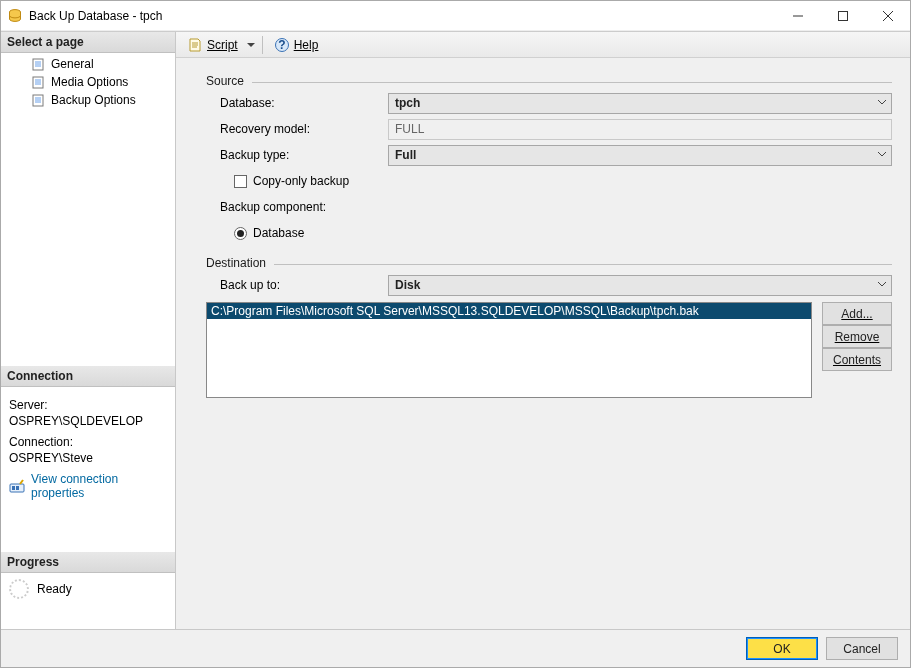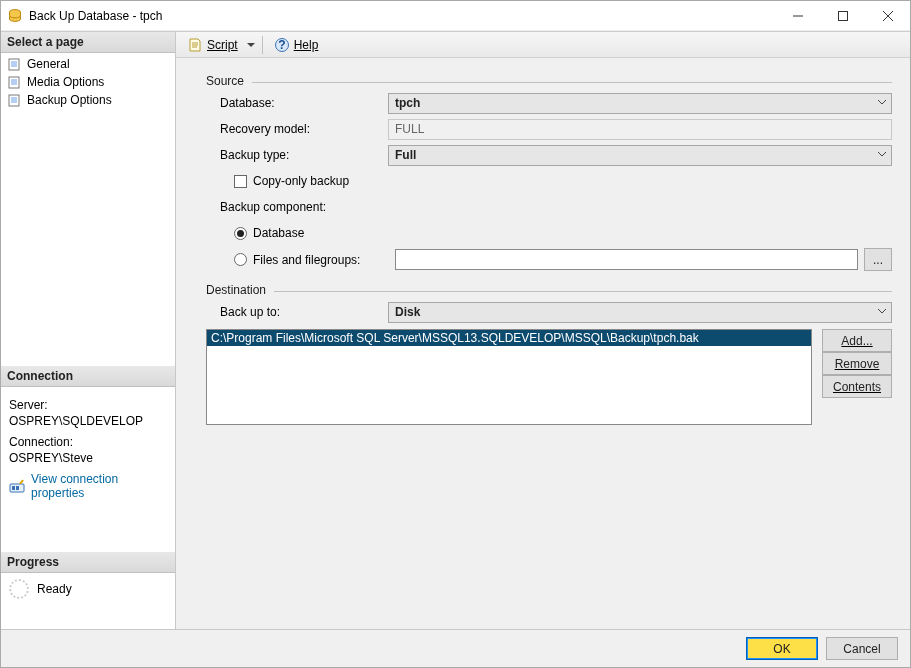--- a/index.html
+++ b/index.html
@@ -13,21 +13,21 @@
 .titlebar .title-text { flex: 1; padding-top:1px; }
 .titlebar .win-btns { display: flex; }
 .titlebar .win-btn { width: 45px; height: 29px; display: flex; align-items: center; justify-content: center; color:#333; }
 
 
 .main { flex: 1; display: flex; min-height: 0; border-top: 1px solid #ccc;}
 
 
 .leftpanel { width: 175px; display: flex; flex-direction: column; border-right: 1px solid #c8c8c8; background:#fff;}
 .section-hdr { background: linear-gradient(#e8e8e8,#d9d9d9); border-bottom: 1px solid #c0c0c0; padding: 3px 6px; font-weight: bold; color:#222;}
-.pages { padding: 2px 0; }
+.pages { padding: 2px 0; margin-left: 24px; }
 .page-item { display: flex; align-items: center; padding: 1px 6px; gap: 4px; cursor: default;}
 .page-item.selected { }
 .page-item .pg-icon { width: 16px; height: 16px; display:flex; align-items:center; justify-content:center; }
 .conn-content { padding: 6px 8px 4px 8px; line-height: 1.35; }
 .conn-content .lbl { display: block; margin-top: 4px; }
 .conn-link-row { display: flex; align-items: center; gap: 6px; padding: 2px 8px; }
 .conn-link-row a { color: #0369a1; cursor: pointer; }
 .progress-content { display: flex; align-items: center; gap: 8px; padding: 6px 8px; }
 .spinner { width: 20px; height: 20px; border: 2px dotted #ccc; border-radius: 50%; }
 
@@ -249,29 +249,20 @@
           <span class="flabel">Backup component:</span>
         </div>
 
         <div class="form-row indent2">
           <span class="radio">
               <span class="dot"></span>
             </span>
           <span>Database</span>
         </div>
 
-        <div class="form-row indent2">
-          <span class="radio"></span>
-          <span style="width:142px">Files and filegroups:</span>
-          <div class="textbox"></div>
-          <div style="width:6px"></div>
-          <div class="btn sq">
-              <span>...</span>
-            </div>
-        </div>
 
         <div class="group-title" style="margin-top:12px">
             <span>Destination</span>
             <span class="gline"></span>
           </div>
 
         <div class="form-row">
           <span class="flabel">Back up to:</span>
           <div class="dropdown">
             <span>Disk</span>

